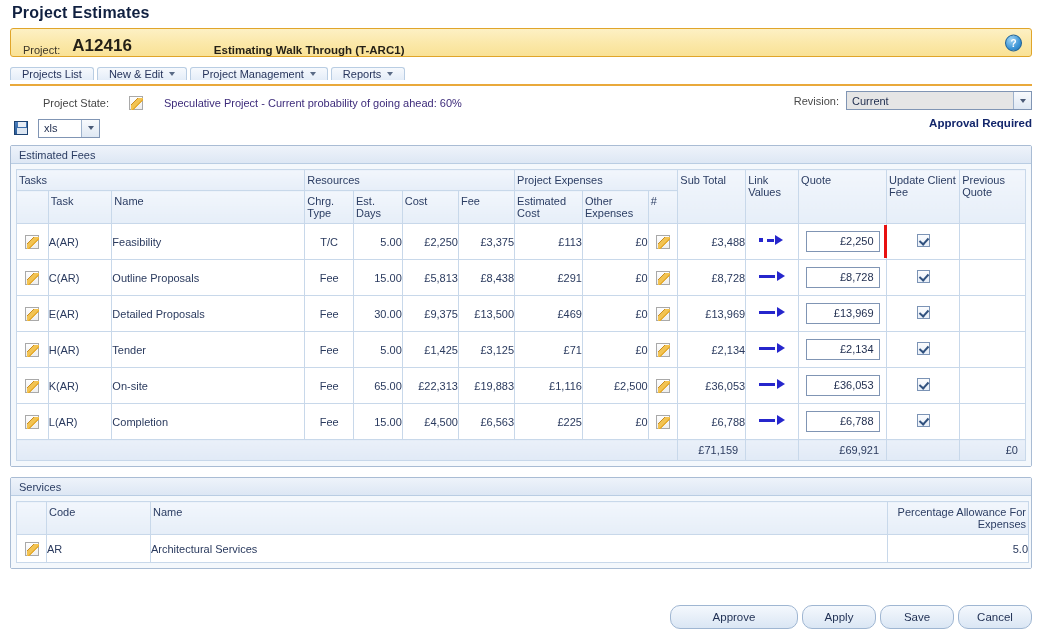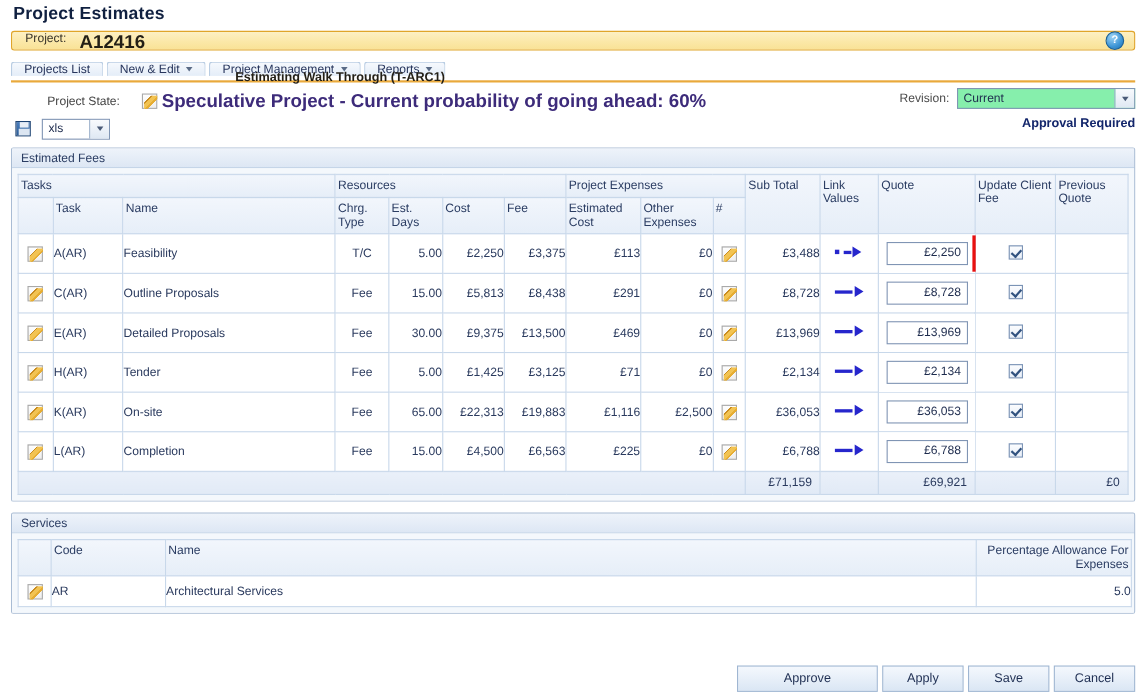--- a/index.html
+++ b/index.html
@@ -28,26 +28,26 @@
     font-size: 16px;
     font-weight: bold;
     color: #102040;
     padding: 4px 2px 6px 2px;
     letter-spacing: .2px;
   }
 
   
   .project-bar {
     position: relative;
-    height: 18px;
+    height: 29px;
     background: linear-gradient(to bottom, #fdf0c4 0%, #fbe8a8 55%, #f9e296 100%);
     border: 1px solid #e0a52a;
     border-radius: 3px;
     display: flex;
-    align-items: flex-start;
+    align-items: flex-end;
     box-sizing: border-box;
   }
   .project-bar .lbl {
     margin-left: 12px;
     color: #3a3428;
     font-size: 11px;
   }
   .project-bar .code {
     margin-left: 12px;
     font-weight: bold;
@@ -137,41 +137,40 @@
   }
   .pencil::after {
     content: "";
     position: absolute;
     left: 1px; top: 1px;
     width: 12px; height: 12px;
     background:
       linear-gradient(135deg, transparent 0 26%, #c98c20 26% 32%, #f2c352 32% 52%, #e6ad33 52% 62%, transparent 62% 100%);
   }
   .state-text {
-    margin-left: 4px;
+    margin-left: 21px;
     color: #3d2b7a;
-    font-size: 17px;
-    font-weight: bold;
+    font-size: 11px;
   }
   .revision-wrap {
     position: absolute;
     right: 0;
     top: 0;
     display: flex;
     align-items: center;
   }
   .revision-label {
     color: #4a4a4a;
     font-size: 11px;
     margin-right: 7px;
   }
   .revision-select {
-    width: 162px;
+    width: 186px;
     height: 19px;
-    background: #86efac;
+    background: #e5e5e5;
     border: 1px solid #8095b4;
     display: flex;
     align-items: center;
     box-sizing: border-box;
     cursor: pointer;
     justify-content: space-between;
   }
   .revision-select .val {
     flex: 1;
     padding-left: 5px;
@@ -417,21 +416,21 @@
     bottom: 5px;
     display: flex;
     gap: 4px;
   }
   .btn {
     height: 24px;
     min-width: 64px;
     padding: 0 14px;
     background: linear-gradient(to bottom, #f4f8fd 0%, #dae6f4 100%);
     border: 1px solid #9fb6d2;
-    border-radius: 0;
+    border-radius: 10px;
     font-size: 11.5px;
     color: #1e2e52;
     font-family: "Liberation Sans", sans-serif;
     cursor: pointer;
     display: flex;
     align-items: center;
     justify-content: center;
   }
   .btn.wide { min-width: 128px; }
   .btn.mid { min-width: 74px; }

